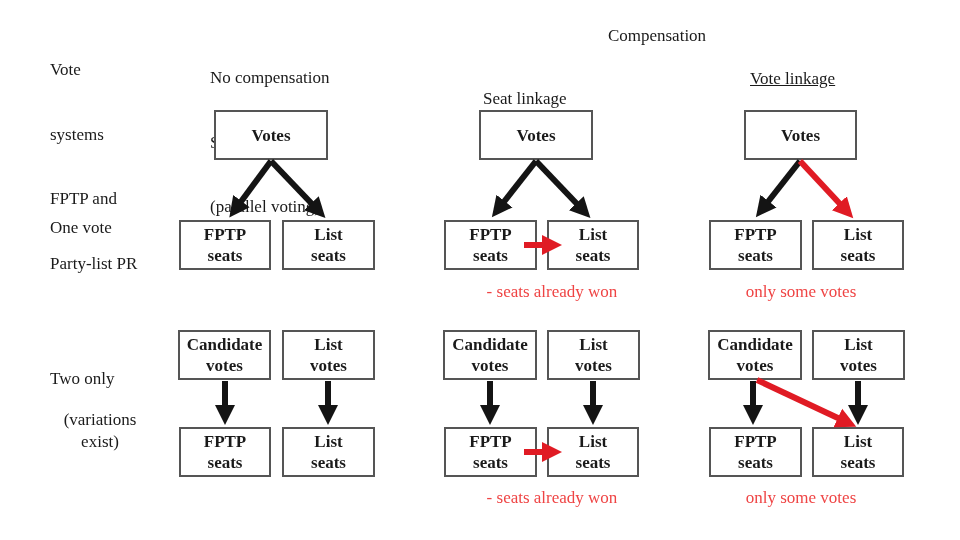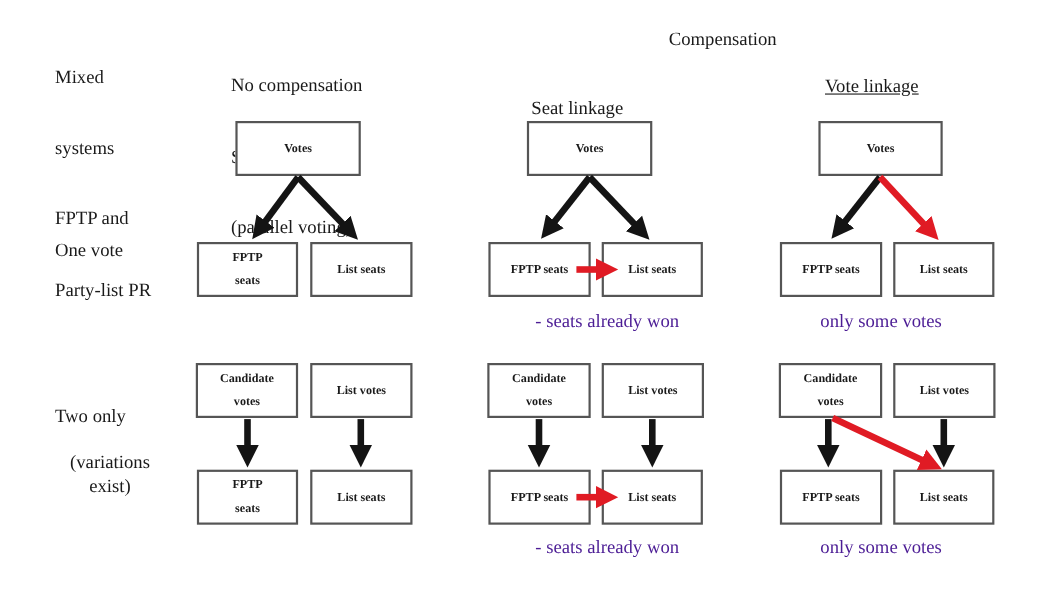--- a/index.html
+++ b/index.html
@@ -3,37 +3,37 @@
 <meta charset="utf-8">
 <style>
   html,body{margin:0;padding:0;background:#ffffff;}
   .stage{
     position:relative;width:960px;height:540px;background:#ffffff;
     font-family:"Liberation Serif","DejaVu Serif",serif;color:#1a1a1a;overflow:hidden;
   }
   .txt{position:absolute;font-size:17px;line-height:21.5px;white-space:pre;}
   .wrap{white-space:normal;text-align:center;}
   .center{text-align:center;}
-  .red{color:#4c1d95;}
+  .red{color:#ef4444;}
   .box{
     position:absolute;box-sizing:border-box;background:#ffffff;
     border:2px solid #555555;display:flex;align-items:center;justify-content:center;
-    text-align:center;font-weight:bold;font-size:11px;line-height:21px;padding:0 18px;
+    text-align:center;font-weight:bold;font-size:17px;line-height:21px;padding:0 18px;
   }
   svg.arrows{position:absolute;left:0;top:0;pointer-events:none;}
   .ln-black{stroke:#141414;stroke-width:6;}
   .ln-red{stroke:#e01b24;stroke-width:6;}
 </style>
 </head>
 <body>
 
 <div class="stage">
 
   <div class="txt" style="left:50px;top:16px;">
-    <div>Mixed</div>
+    <div>Vote</div>
     <div>systems</div>
     <div>FPTP and</div>
     <div>Party-list PR</div>
   </div>
 
   <div class="txt center" style="left:562px;top:25px;width:190px;">Compensation</div>
   <div class="txt" style="left:210px;top:24px;">
     <div>No compensation</div>
     <div>Superposition</div>
     <div>(parallel voting)</div>

